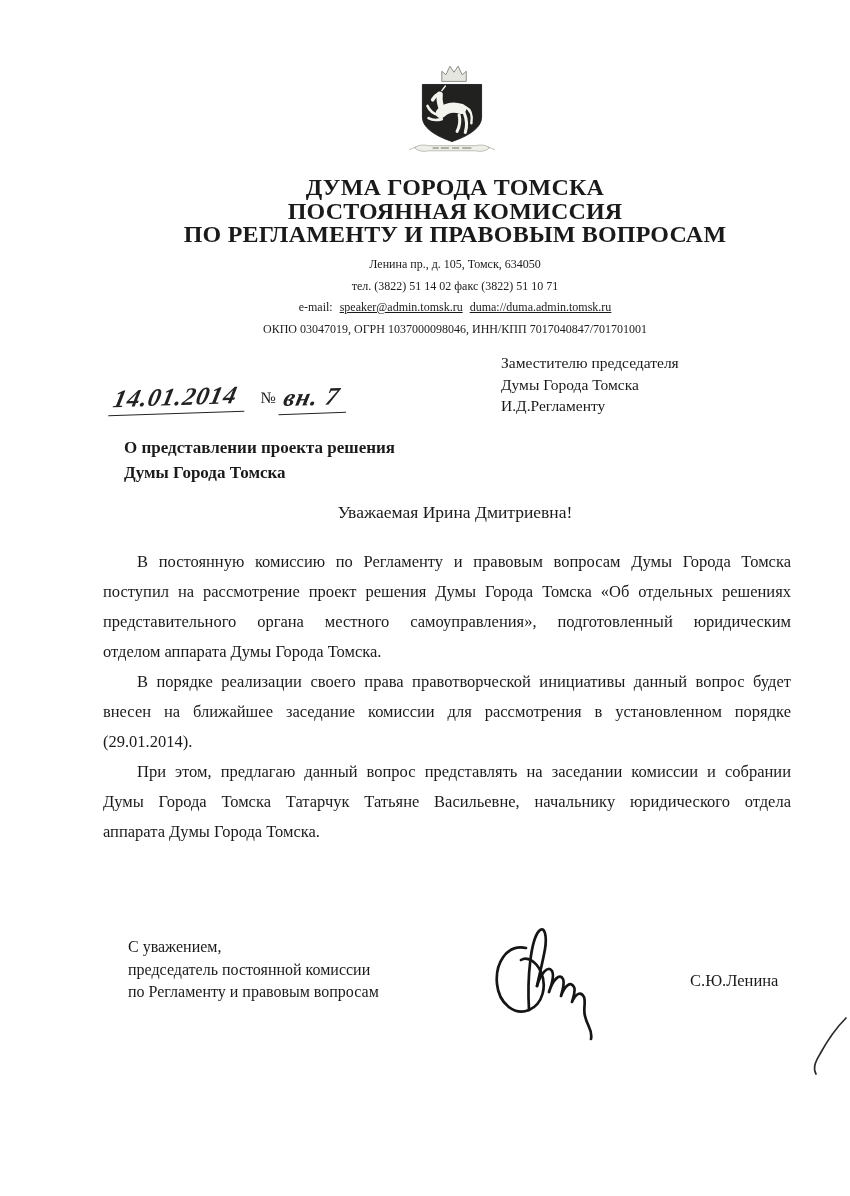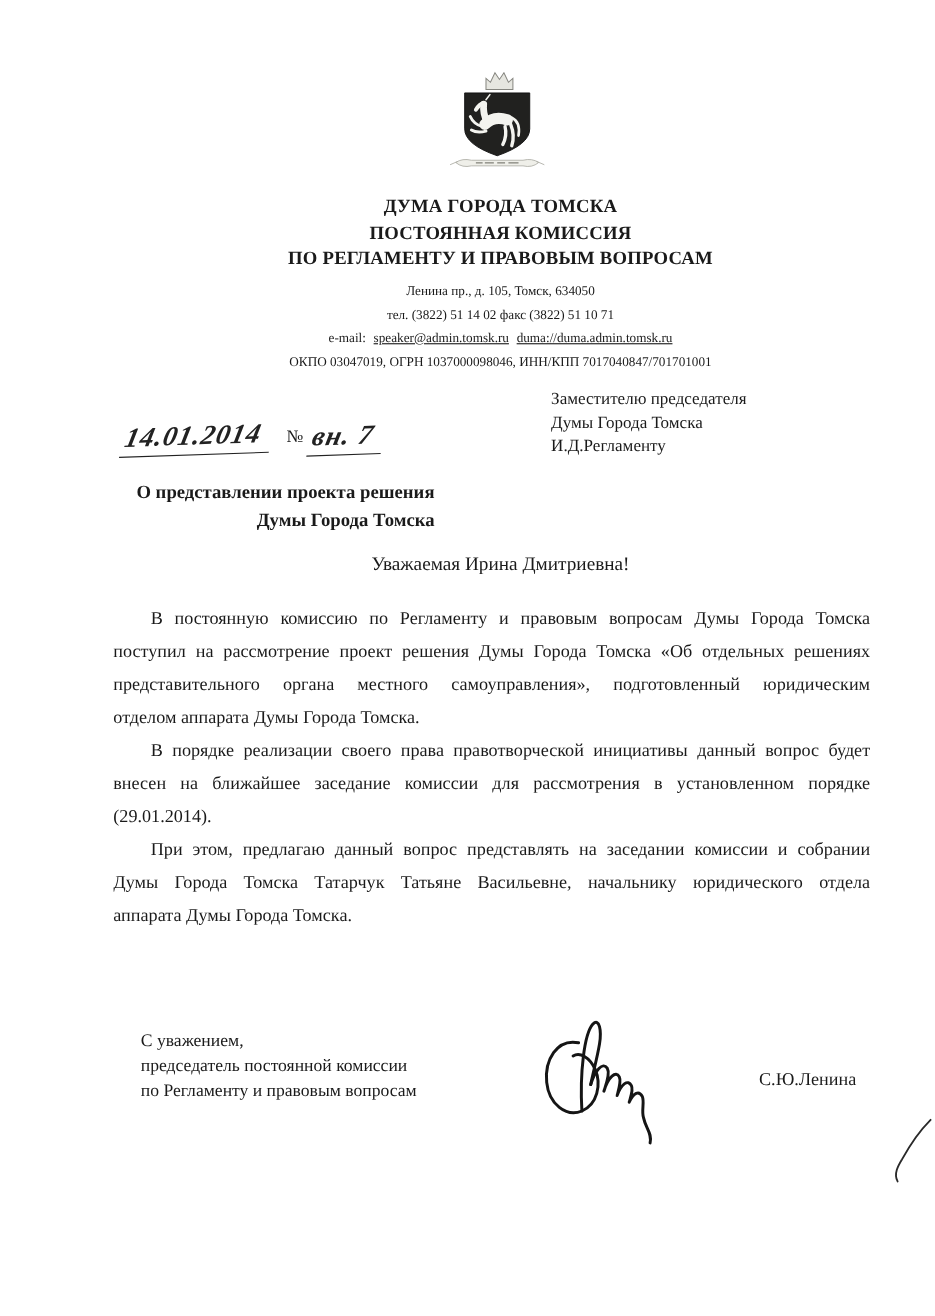--- a/index.html
+++ b/index.html
@@ -4,36 +4,36 @@
 <style>
   html,body { margin:0; padding:0; background:#ffffff; }
   .page {
     position:relative; width:850px; height:1196px; background:#ffffff;
     font-family:"Liberation Serif", serif; color:#1a1a1a; overflow:hidden;
   }
   
   .emblem { position:absolute; left:408px; top:60px; width:88px; height:102px; }
   
   .centered-col { position:absolute; left:60px; width:790px; text-align:center; }
-  .org-header { top:176px; font-weight:bold; font-size:17px; line-height:23.5px; letter-spacing:0.2px; }
+  .org-header { top:176px; font-weight:bold; font-size:24px; line-height:23.5px; letter-spacing:0.2px; }
   .org-contacts { top:254px; font-size:12px; line-height:21.5px; }
   .u { text-decoration:underline; }
   .gap-r { margin-right:7px; }
   
   .recipient { position:absolute; top:352px; left:501px; font-size:15.5px; line-height:21.5px; }
   
   .ref-line { position:absolute; top:383px; left:112px; white-space:nowrap; }
   .hw {
     display:inline-block; font-style:italic; font-weight:600; font-size:25px;
     letter-spacing:1px; transform:skewX(-14deg) rotate(-2deg); color:#222;
   }
   .hw-u { border-bottom:1.7px solid #222; padding:0 10px 2px 2px; }
   .numero { display:inline-block; font-size:16px; margin:0 2px 0 10px; vertical-align:2px; }
   
-  .subject { position:absolute; top:435px; left:124px; font-weight:bold; font-size:17px; line-height:25px;text-align:right; }
+  .subject { position:absolute; top:435px; left:124px; font-weight:bold; font-size:17px; line-height:25px; }
   
   .salutation { top:502px; font-weight:normal; font-size:17.5px; }
   
   .body-text { position:absolute; top:547px; left:103px; width:688px; font-size:16.5px; }
   .bline { line-height:30px; height:30px; text-align:justify; text-align-last:justify; overflow:hidden; }
   .bline.first { text-indent:34px; }
   .bline.last { text-align-last:left; }
   
   .closing { position:absolute; top:936px; left:128px; font-size:16px; line-height:22.5px; }
   .signature { position:absolute; left:490px; top:916px; width:122px; height:126px; }

